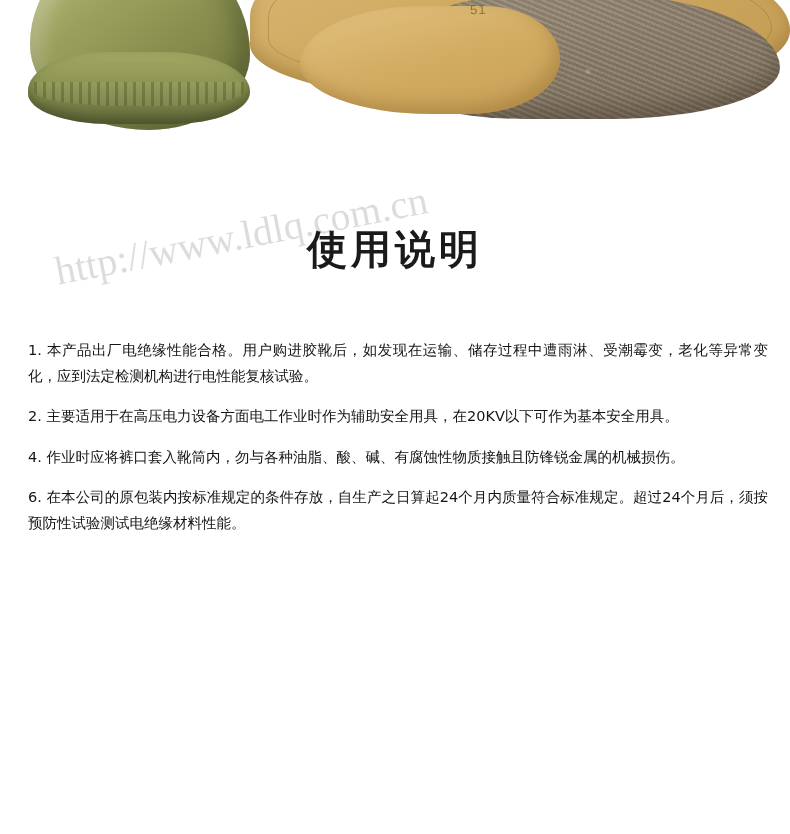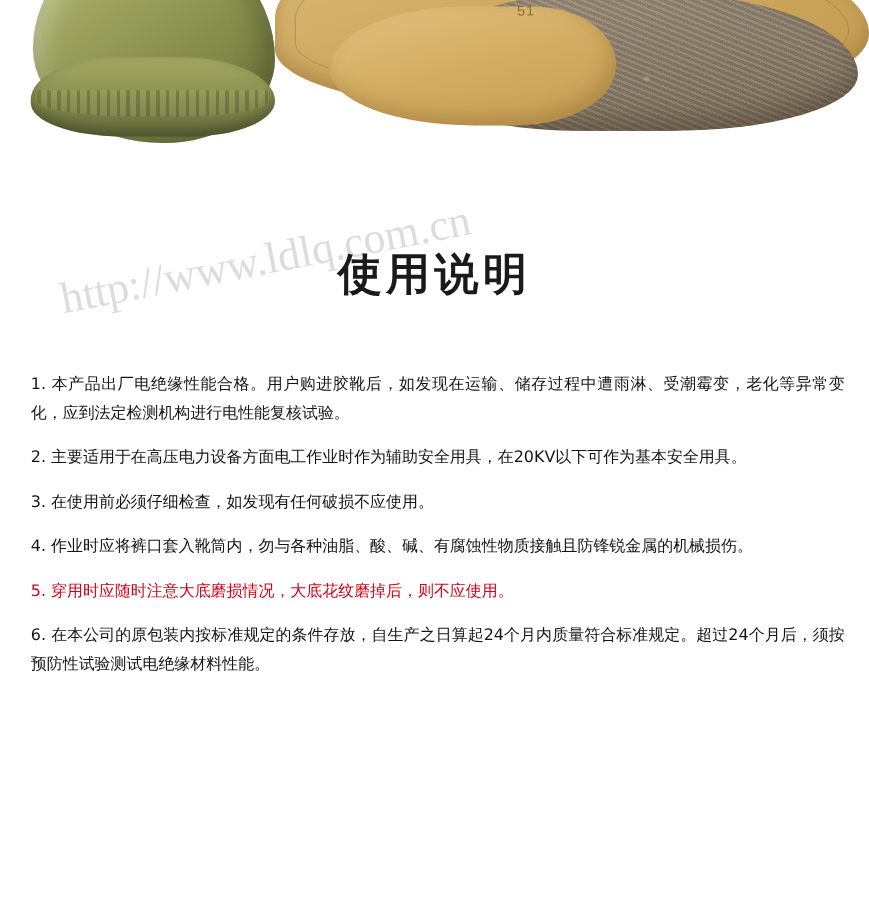--- a/index.html
+++ b/index.html
@@ -209,17 +209,15 @@
   <div class="wm-url">http://www.ldlq.com.cn</div>
 </div>
 
 <div class="title-block">
   <div class="title-cn">使用说明</div>
 </div>
 
 <div class="instructions">
   <p class="instr-item">1. 本产品出厂电绝缘性能合格。用户购进胶靴后，如发现在运输、储存过程中遭雨淋、受潮霉变，老化等异常变化，应到法定检测机构进行电性能复核试验。</p>
   <p class="instr-item">2. 主要适用于在高压电力设备方面电工作业时作为辅助安全用具，在20KV以下可作为基本安全用具。</p>
-  <p class="instr-item">3. 在使用前必须仔细检查，如发现有任何破损不应使用。</p>
   <p class="instr-item">4. 作业时应将裤口套入靴筒内，勿与各种油脂、酸、碱、有腐蚀性物质接触且防锋锐金属的机械损伤。</p>
-  <p class="instr-item warn">5. 穿用时应随时注意大底磨损情况，大底花纹磨掉后，则不应使用。</p>
   <p class="instr-item">6. 在本公司的原包装内按标准规定的条件存放，自生产之日算起24个月内质量符合标准规定。超过24个月后，须按预防性试验测试电绝缘材料性能。</p>
 </div>
 
 </body></html>

